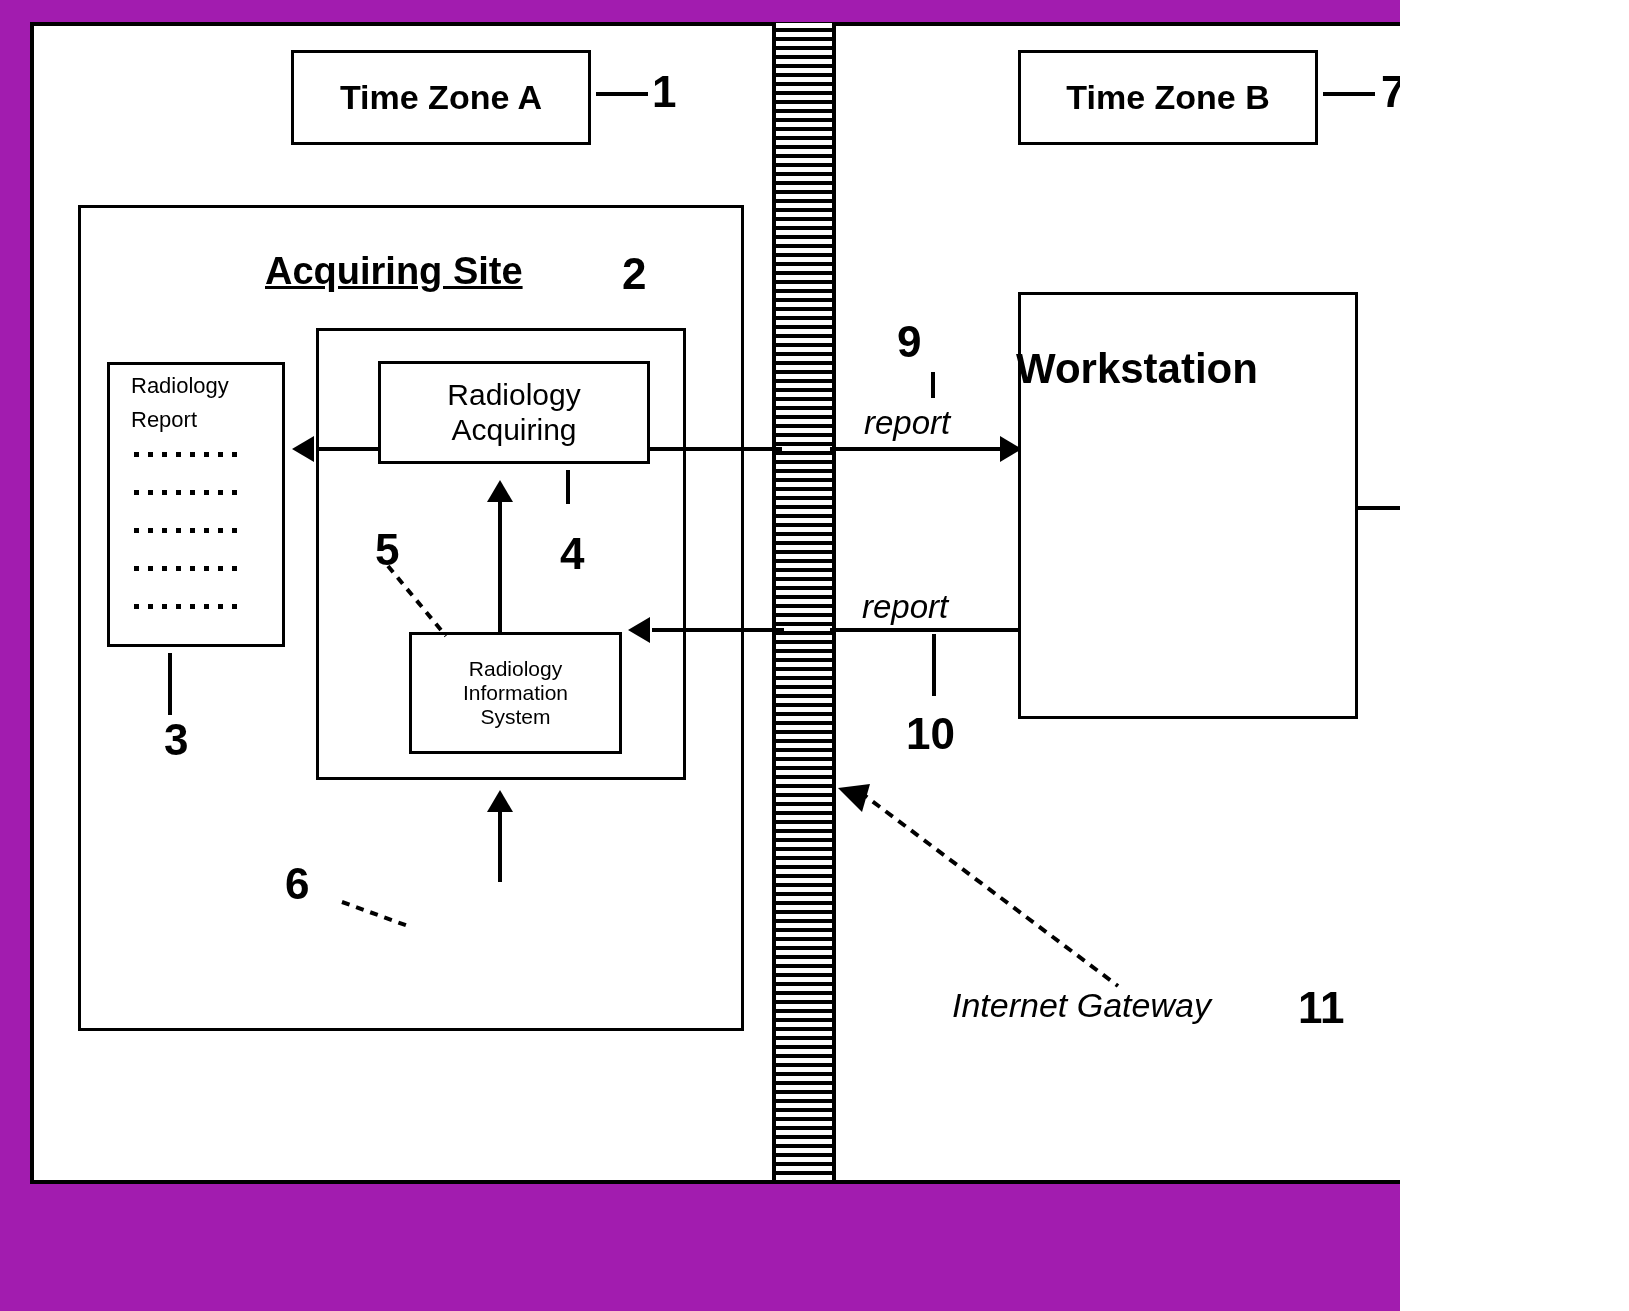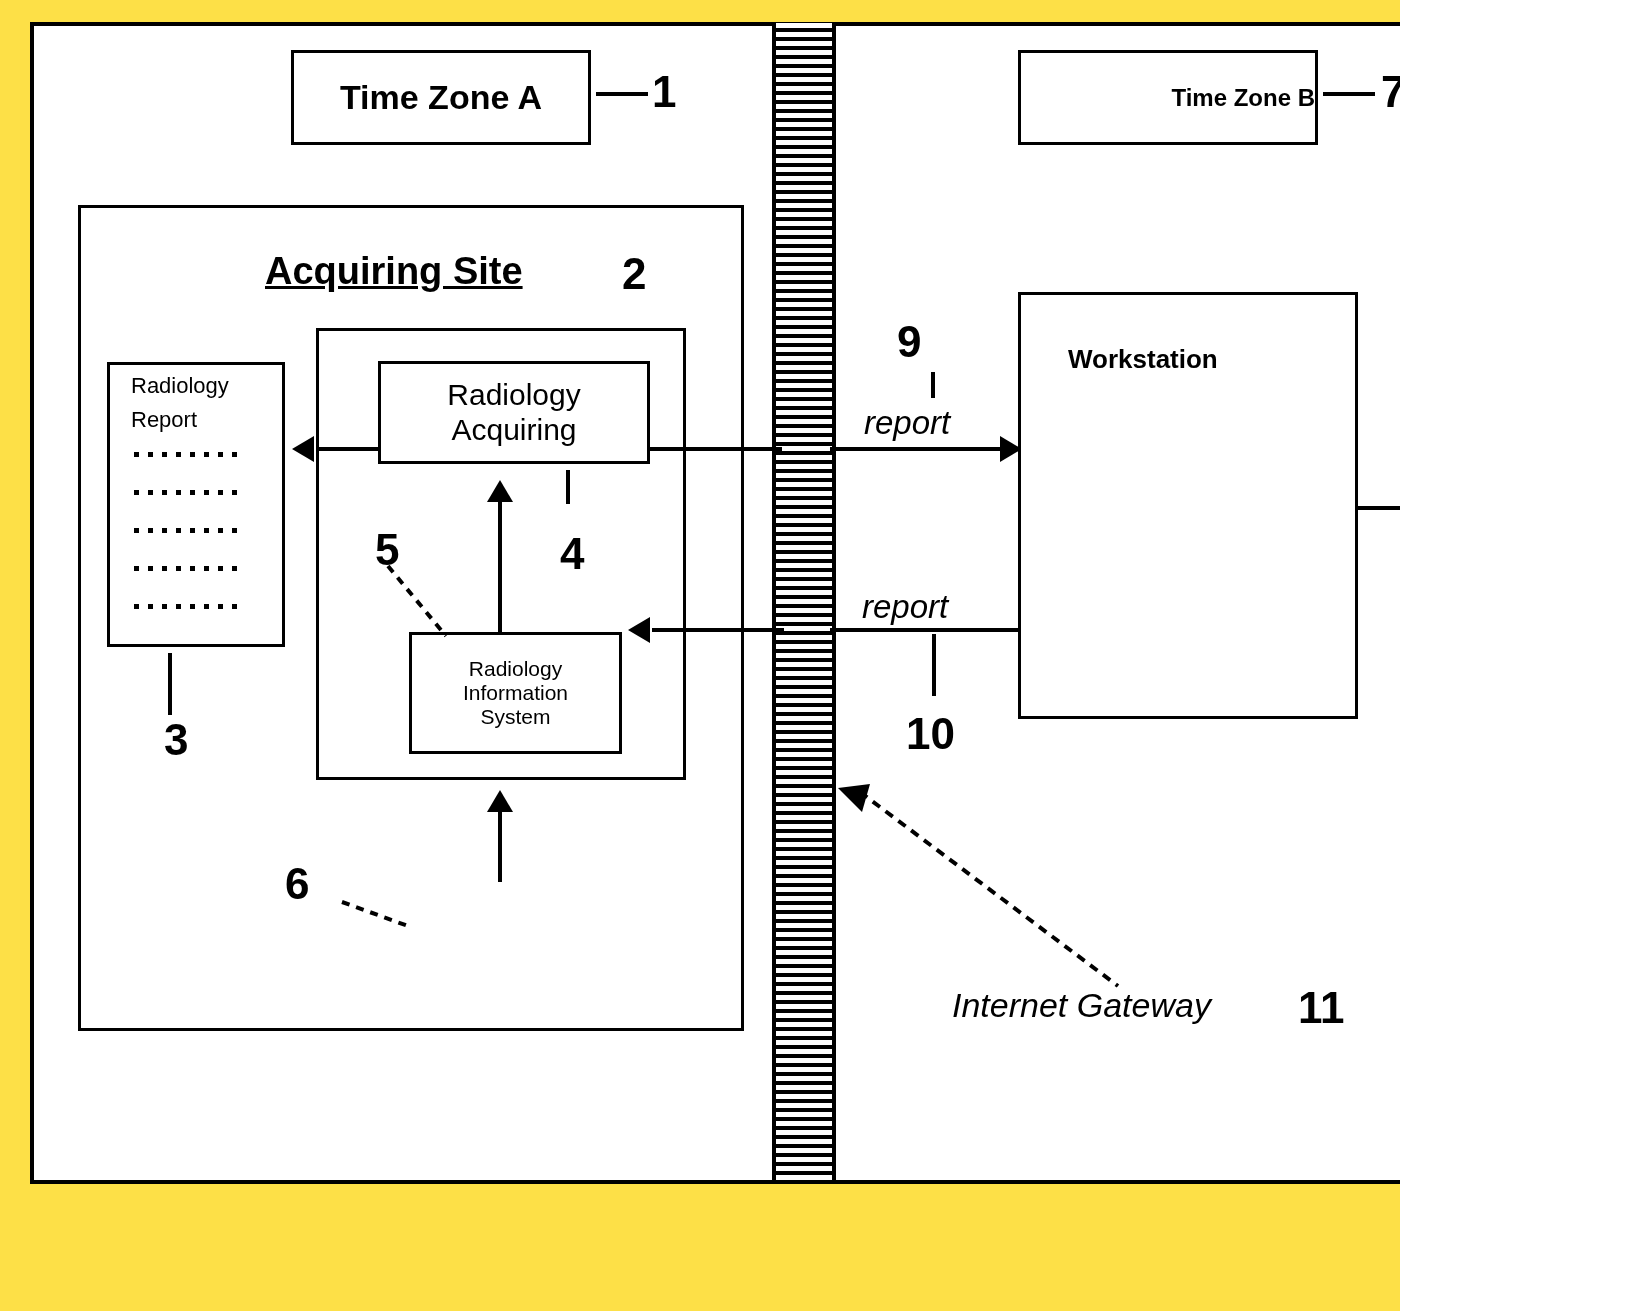--- a/index.html
+++ b/index.html
@@ -9,21 +9,21 @@
     background: #ffffff;
   }
   body {
     font-family: "Liberation Sans", sans-serif;
     color: #000000;
   }
   #stage {
     position: relative;
     width: 1400px;
     height: 1311px;
-    background: #fde047;
+    background: #a21caf;
     overflow: hidden;
   }
 
   
   .box {
     position: absolute;
     box-sizing: border-box;
     background: #ffffff;
     border: 3px solid #000000;
   }
@@ -105,21 +105,21 @@
 <div id="stage">
 
   <div class="box" style="left:30px; top:22px; width:1472px; height:1162px; border-width:4px;"></div>
 
   <div class="box label-center" style="left:291px; top:50px; width:300px; height:95px; font-size:34px; font-weight:bold;">
     <span>Time Zone A</span>
   </div>
   <div class="hline" style="left:596px; top:92px; width:52px; height:4px;"></div>
   <div class="ref" style="left:652px; top:70px;">1</div>
 
-  <div class="box label-center" style="left:1018px; top:50px; width:300px; height:95px; font-size:24px; font-weight:bold;justify-content:flex-end;">
+  <div class="box label-center" style="left:1018px; top:50px; width:300px; height:95px; font-size:34px; font-weight:bold;">
     <span>Time Zone B</span>
   </div>
   <div class="hline" style="left:1323px; top:92px; width:52px; height:4px;"></div>
   <div class="ref" style="left:1381px; top:70px;">7</div>
 
   <div class="box" style="left:78px; top:205px; width:666px; height:826px;"></div>
   <div class="txt bold" style="left:265px; top:250px; font-size:38px;text-decoration:underline;">Acquiring Site</div>
   <div class="ref" style="left:622px; top:252px;">2</div>
 
   <div class="box" style="left:107px; top:362px; width:178px; height:285px;"></div>
@@ -176,21 +176,21 @@
   <div class="ref" style="left:897px; top:320px;">9</div>
 
   <div class="hline" style="left:830px; top:628px; width:190px;"></div>
   <div class="hline" style="left:652px; top:628px; width:132px;"></div>
   <div class="arrow-l" style="left:628px; top:617px;"></div>
   <div class="txt ital" style="left:862px; top:589px; font-size:33px;">report</div>
   <div class="vline" style="left:932px; top:634px; height:62px;"></div>
   <div class="ref" style="left:906px; top:712px;">10</div>
 
   <div class="box" style="left:1018px; top:292px; width:340px; height:427px;"></div>
-  <div class="txt bold" style="left:1068px; top:345px; font-size:26px;">Workstation</div>
+  <div class="txt bold" style="left:1016px; top:345px; font-size:42px;">Workstation</div>
   <div class="hline" style="left:1358px; top:506px; width:52px;"></div>
   <div class="ref" style="left:1412px; top:463px;">8</div>
 
   <svg class="dash-leader" style="left:836px; top:778px; width:300px; height:218px;" viewBox="0 0 300 218">
     <line x1="24" y1="14" x2="282" y2="208" stroke="#000" stroke-width="4" stroke-dasharray="9,7"></line>
     <polygon points="2,10 34,6 26,34" fill="#000"></polygon>
   </svg>
   <div class="txt" style="left:952px; top:986px; font-size:34px;font-style:italic;">Internet Gateway</div>
   <div class="ref" style="left:1298px; top:986px;">11</div>
 

